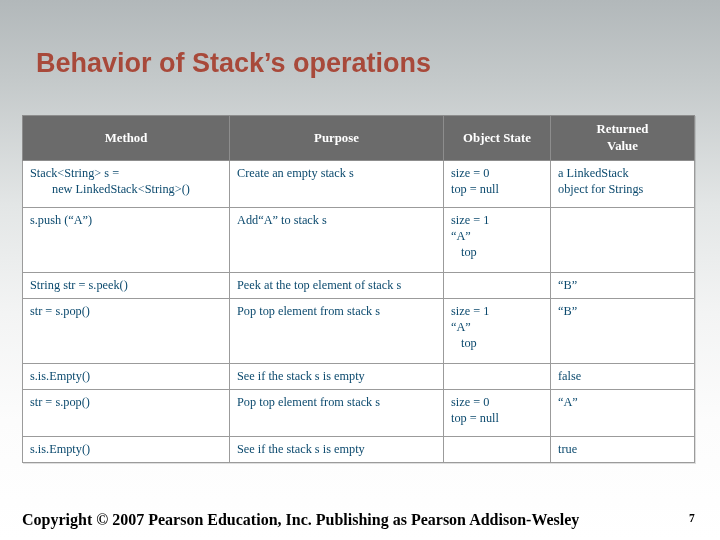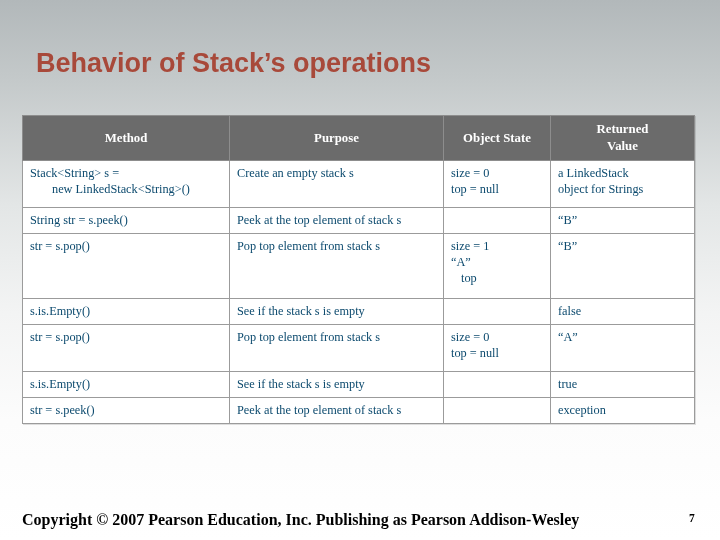--- a/index.html
+++ b/index.html
@@ -141,50 +141,66 @@
         <td>
           <span class="cell-line">size = 0</span>
           <span class="cell-line">top = null</span>
         </td>
         <td>
           <span class="cell-line">a LinkedStack</span>
           <span class="cell-line">object for Strings</span>
         </td>
       </tr>
 
-
-
-      <tr class="r-short">
-        <td>
-          <span class="cell-line">String str = s.peek()</span>
-        </td>
-        <td>
-          <span class="cell-line">Peek at the top element of stack s</span>
-        </td>
-        <td>
-          <span class="cell-line"></span>
-        </td>
-        <td>
-          <span class="cell-line">“B”</span>
-        </td>
-      </tr>
-
       <tr class="r-tall">
         <td>
-          <span class="cell-line">str = s.pop()</span>
-        </td>
-        <td>
-          <span class="cell-line">Pop top element from stack s</span>
+          <span class="cell-line">s.push (“A”)</span>
+        </td>
+        <td>
+          <span class="cell-line">Add“A” to stack s</span>
         </td>
         <td>
           <span class="cell-line">size = 1</span>
           <span class="cell-line">“A”</span>
           <span class="cell-line indent-2">top</span>
         </td>
         <td>
+          <span class="cell-line"></span>
+        </td>
+      </tr>
+
+
+      <tr class="r-short">
+        <td>
+          <span class="cell-line">String str = s.peek()</span>
+        </td>
+        <td>
+          <span class="cell-line">Peek at the top element of stack s</span>
+        </td>
+        <td>
+          <span class="cell-line"></span>
+        </td>
+        <td>
+          <span class="cell-line">“B”</span>
+        </td>
+      </tr>
+
+      <tr class="r-tall">
+        <td>
+          <span class="cell-line">str = s.pop()</span>
+        </td>
+        <td>
+          <span class="cell-line">Pop top element from stack s</span>
+        </td>
+        <td>
+          <span class="cell-line">size = 1</span>
+          <span class="cell-line">“A”</span>
+          <span class="cell-line indent-2">top</span>
+        </td>
+        <td>
           <span class="cell-line">“B”</span>
         </td>
       </tr>
 
       <tr class="r-short">
         <td>
           <span class="cell-line">s.is.Empty()</span>
         </td>
         <td>
           <span class="cell-line">See if the stack s is empty</span>
@@ -221,33 +237,19 @@
           <span class="cell-line">See if the stack s is empty</span>
         </td>
         <td>
           <span class="cell-line"></span>
         </td>
         <td>
           <span class="cell-line">true</span>
         </td>
       </tr>
 
-      <tr class="r-short">
-        <td>
-          <span class="cell-line">str = s.peek()</span>
-        </td>
-        <td>
-          <span class="cell-line">Peek at the top element of stack s</span>
-        </td>
-        <td>
-          <span class="cell-line"></span>
-        </td>
-        <td>
-          <span class="cell-line">exception</span>
-        </td>
-      </tr>
 
     </tbody>
   </table>
 </div>
 
 <div class="footer-copyright">Copyright © 2007 Pearson Education, Inc. Publishing as Pearson Addison-Wesley</div>
 <div class="footer-pagenum">7</div>
 
 </body></html>

